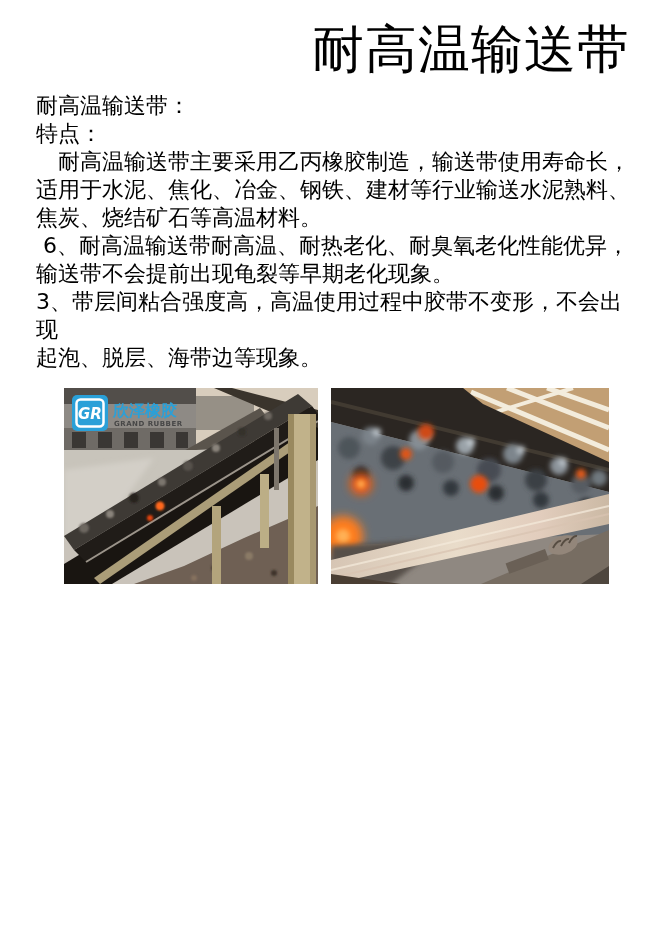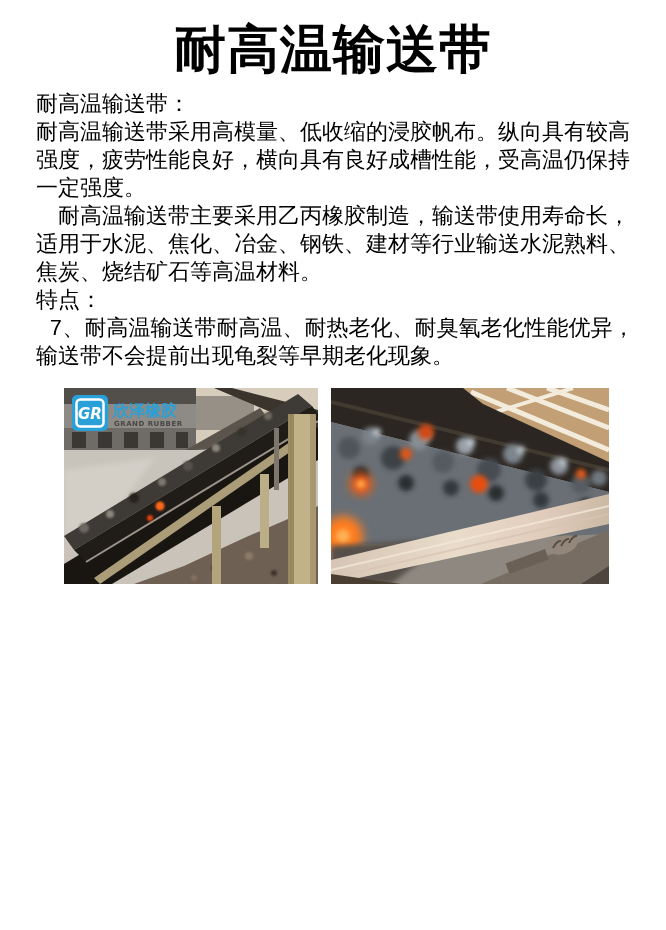--- a/index.html
+++ b/index.html
@@ -2,58 +2,57 @@
 <html><head>
 <meta charset="utf-8">
 <style>
   html,body{margin:0;padding:0;}
   body{
     width:666px;height:930px;background:#ffffff;overflow:hidden;
     font-family:"DejaVu Sans","Liberation Sans",sans-serif;color:#000;
   }
   .page{padding:20px 24px 0 36px;box-sizing:border-box;}
   .title{
-    margin:0 12px 14px 0;text-align:center;
-    font-size:52px;line-height:58px;font-weight:700;letter-spacing:1px;
+    margin:0 12px 14px 0;text-align:right;
+    font-size:52px;line-height:58px;font-weight:400;letter-spacing:1px;
     white-space:nowrap;
   }
   .txt{
     font-size:22px;line-height:28px;margin:0;
     white-space:pre-wrap;letter-spacing:0;
   }
-  .gap{font-family:Liberation Mono, monospace;}
+  .gap{}
   .features .txt{margin:0;}
   .photos{
     margin-top:16px;padding-left:28px;
     display:flex;gap:13px;align-items:flex-start;
   }
   .photo{display:block;flex:0 0 auto;}
   svg text{font-family:"DejaVu Sans","Liberation Sans",sans-serif;}
 </style>
 </head>
 <body>
 
 <div class="page">
 
   <h1 class="title">耐高温输送带</h1>
 
   <p class="txt gap">耐高温输送带：</p>
-  <p class="txt gap">耐高温输送带采用高模量、低收缩的浸胶帆布。纵向具有较高
-强度，疲劳性能良好，横向具有良好成槽性能，受高温仍保持
-一定强度。</p>
+
+  <p class="txt gap">特点：</p>
 
   <p class="txt gap">　耐高温输送带主要采用乙丙橡胶制造，输送带使用寿命长，
 适用于水泥、焦化、冶金、钢铁、建材等行业输送水泥熟料、
 焦炭、烧结矿石等高温材料。</p>
 
-  <p class="txt gap">特点：</p>
-
   <div class="features gap">
-    <p class="txt"> 7、耐高温输送带耐高温、耐热老化、耐臭氧老化性能优异，
+    <p class="txt"> 6、耐高温输送带耐高温、耐热老化、耐臭氧老化性能优异，
 输送带不会提前出现龟裂等早期老化现象。</p>
+    <p class="txt">3、带层间粘合强度高，高温使用过程中胶带不变形，不会出现
+起泡、脱层、海带边等现象。</p>
   </div>
 
   <div class="photos">
 
     <svg class="photo" width="254" height="196" viewBox="0 0 254 196">
       <defs>
         <filter id="fL1" x="-60%" y="-60%" width="220%" height="220%">
             <feGaussianBlur stdDeviation="1.3"></feGaussianBlur>
           </filter>
         <filter id="fL2" x="-60%" y="-60%" width="220%" height="220%">

